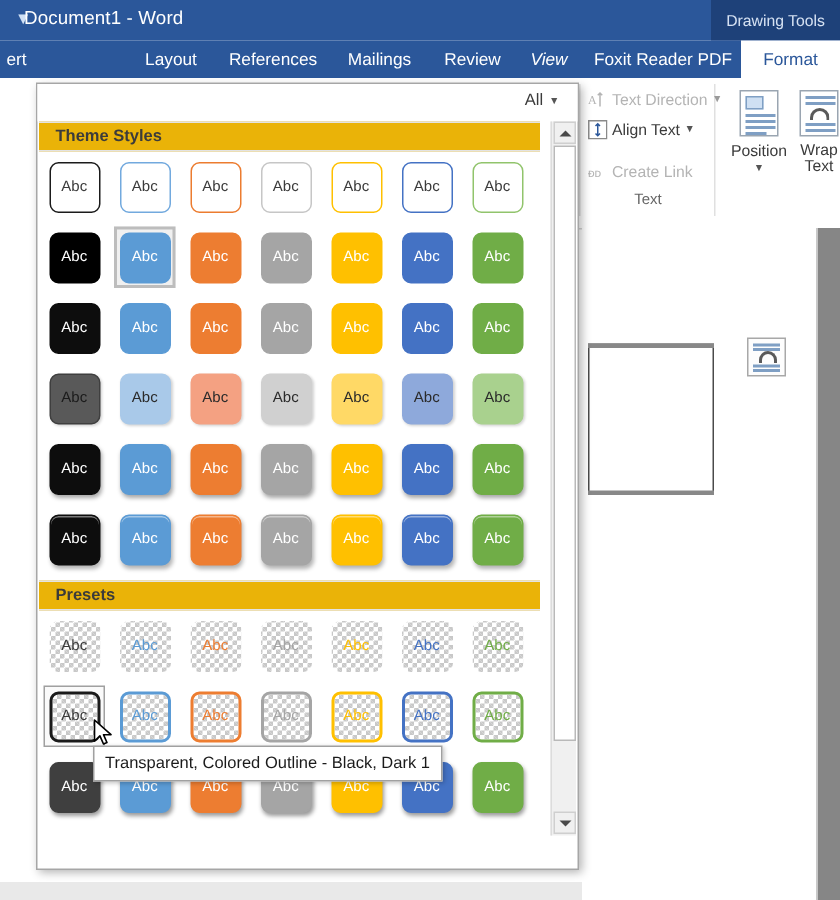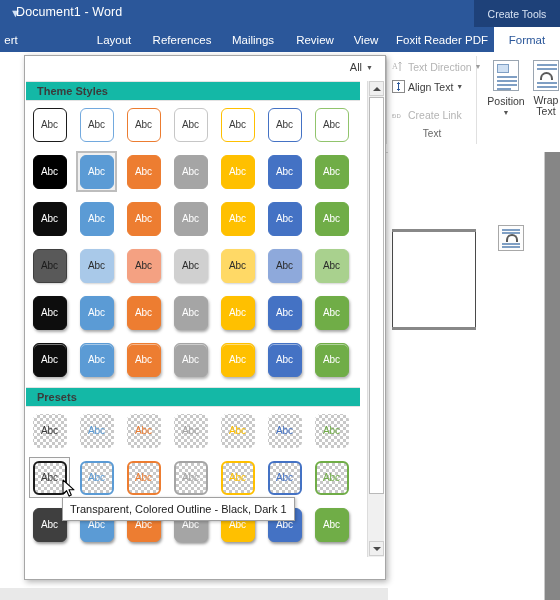--- a/index.html
+++ b/index.html
@@ -37,21 +37,21 @@
   .shape-box{position:absolute;left:4px;top:77px;width:84px;height:101px;background:#ffffff;border:1px solid #4a4a4a;box-sizing:border-box;}
   .shape-box::before{content:"";position:absolute;left:-1px;top:-1px;right:-1px;height:3px;background:#888;}
   .shape-box::after{content:"";position:absolute;left:-1px;bottom:-1px;right:-1px;height:3px;background:#888;}
   .layout-btn{position:absolute;left:110px;top:73px;width:26px;height:26px;background:#fdfdfd;border:1px solid #a8a8a8;box-sizing:border-box;}
   .lb-line{position:absolute;left:3px;height:1.5px;background:#7f9fc4;}
   .lb-arc{position:absolute;left:7px;top:8px;width:12px;height:8px;border:2px solid #5a5a5a;border-bottom:none;border-radius:7px 7px 0 0;box-sizing:border-box;}
   
   .gallery{position:absolute;left:24px;top:55px;width:362px;height:525px;background:#ffffff;border:1px solid #a6a6a6;box-shadow:2px 2px 6px rgba(0,0,0,.30);box-sizing:border-box;}
   .gal-top{position:absolute;left:0;top:0;width:360px;height:25px;background:#ffffff;}
   .all-filter{position:absolute;right:12px;top:5px;font-size:11px;color:#3b3b3b;display:flex;align-items:center;gap:4px;cursor:default;}
-  .sec-head{position:absolute;left:1px;width:334px;height:20px;background:#14b8a6;border-top:1px solid #e3e3e3;border-bottom:1px solid #e3e3e3;font-size:11px;font-weight:bold;color:#3b3b3b;display:flex;align-items:center;padding-left:11px;box-sizing:border-box;}
+  .sec-head{position:absolute;left:1px;width:334px;height:20px;background:#eab308;border-top:1px solid #e3e3e3;border-bottom:1px solid #e3e3e3;font-size:11px;font-weight:bold;color:#3b3b3b;display:flex;align-items:center;padding-left:11px;box-sizing:border-box;}
   .swgrid{position:absolute;left:1px;width:334px;}
   .swcell{position:absolute;top:0;width:47px;height:47px;display:flex;align-items:center;justify-content:center;}
   .sw{width:34px;height:34px;border-radius:6px;display:flex;align-items:center;justify-content:center;font-size:10px;box-sizing:border-box;position:relative;}
   .swcell.selected{outline:none;}
   .swcell.selected::before{content:"";position:absolute;left:3px;top:3px;width:41px;height:41px;border:2px solid #bdbdbd;background:#f0f0f0;box-sizing:border-box;}
   .swcell.selected .sw{position:relative;z-index:2;}
   .swcell.hovered::before{content:"";position:absolute;left:3px;top:3px;width:41px;height:41px;border:1px solid #a0a0a0;background:#fafafa;box-sizing:border-box;}
   .swcell.hovered .sw{position:relative;z-index:2;}
   .checker{background-image:
       linear-gradient(45deg,#c8c8c8 25%,transparent 25%,transparent 75%,#c8c8c8 75%),
@@ -76,30 +76,30 @@
   .stub-ico{position:absolute;left:3px;width:14px;height:14px;}
   .bottom-strip{position:absolute;left:0;top:588px;width:388px;height:12px;background:#e9e9e9;}
   .gal-left-edge{position:absolute;left:0;top:52px;width:24px;height:548px;background:#ffffff;}
 </style>
 </head>
 <body>
 
 <div class="titlebar">
   <div class="qat-arrow">▼</div>
   <div class="doc-title">Document1 - Word</div>
-  <div class="ctx-tab">Create Tools</div>
+  <div class="ctx-tab">Drawing Tools</div>
 </div>
 
 <div class="tabstrip" id="tabstrip">
     <div class="tab" style="left: 0px; width: 22px;">ert</div>
     <div class="tab" style="left: 88px; width: 52px;">Layout</div>
     <div class="tab" style="left: 144px; width: 76px;">References</div>
     <div class="tab" style="left: 222px; width: 62px;">Mailings</div>
     <div class="tab" style="left: 288px; width: 54px;">Review</div>
-    <div class="tab" style="left: 344px; width: 44px;">View</div>
+    <div class="tab" style="left: 344px; width: 44px; font-style: italic;">View</div>
     <div class="tab active" style="left: 494px; width: 66px;">Format</div>
     <div class="tab" style="left: 392px; width: 100px;">Foxit Reader PDF</div>
   </div>
 
 <div class="left-stub">
   <div class="stub-ico" style="top:6px;">
     <svg width="14" height="14" viewBox="0 0 14 14">
       <circle cx="3" cy="4" r="2" fill="#4472c4"></circle>
         <circle cx="9" cy="3" r="1.6" fill="#5b9bd5"></circle>
       <circle cx="6" cy="9" r="1.8" fill="#2b579a"></circle>

